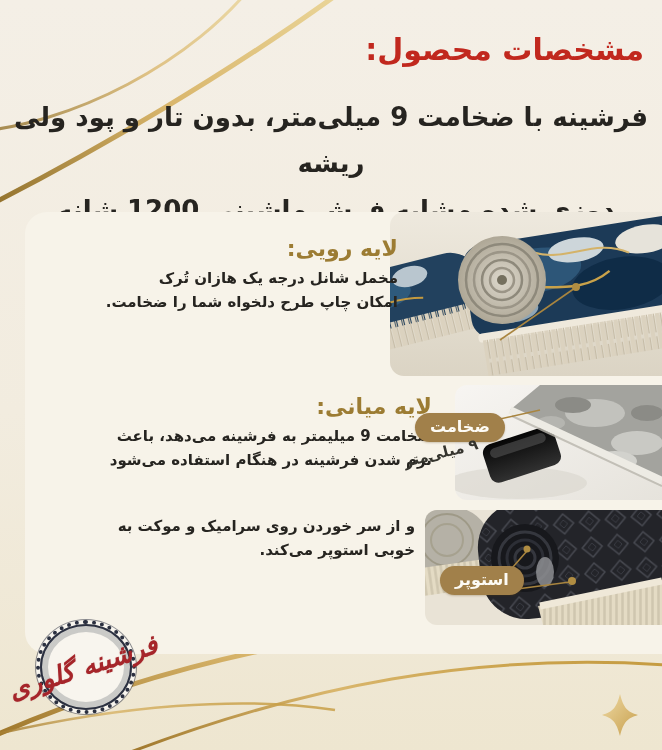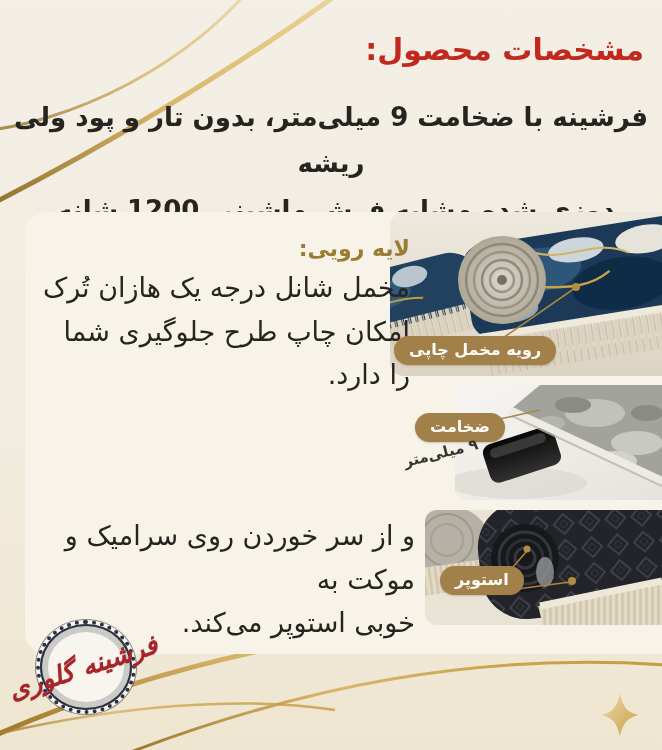--- a/index.html
+++ b/index.html
@@ -21,22 +21,22 @@
          color:var(--body-text);font-size:26px;font-weight:bold;line-height:1.78;}
   .panel{position:absolute;left:25px;top:212px;width:637px;height:442px;
          background:var(--panel);border-radius:22px 0 0 22px;}
   .photo{position:absolute;overflow:hidden;}
   .photo-1{left:390px;top:212px;width:272px;height:164px;border-radius:14px 0 0 14px;}
   .photo-2{left:455px;top:385px;width:207px;height:115px;border-radius:12px 0 0 12px;}
   .photo-3{left:425px;top:510px;width:237px;height:115px;border-radius:12px 0 0 12px;}
   .photo svg{display:block;}
   .section{position:absolute;text-align:right;direction:rtl;}
   .section h2{color:var(--heading-gold);font-size:22px;font-weight:bold;margin-bottom:5px;}
-  .section .line{color:var(--body-text);font-size:27px;font-weight:normal;line-height:1.62;}
-  .sec-1{top:236px;right:252px;width:370px;}
+  .section .line{color:var(--body-text);font-size:15px;font-weight:bold;line-height:1.62;}
+  .sec-1{top:236px;right:264px;width:370px;}
   .sec-2{top:394px;right:230px;width:410px;}
   .sec-3{top:514px;right:247px;width:395px;}
   .badge{position:absolute;background:var(--badge-gold);color:#fdfbf5;font-weight:bold;
          font-size:16px;padding:4px 15px 6px;border-radius:17px;white-space:nowrap;
          box-shadow:0 1px 2px rgba(90,60,10,.25);z-index:6;}
   .badge-1{left:394px;top:336px;}
   .badge-2{left:415px;top:413px;}
   .badge-3{left:440px;top:566px;text-align:center;}
   .badge-sub{position:absolute;left:403px;top:444px;color:#35342e;font-size:15px;
              font-weight:bold;transform:rotate(-14deg);z-index:6;white-space:nowrap;}
@@ -213,30 +213,34 @@
       <line x1="505" y1="576" x2="527" y2="551"></line>
         <circle cx="527" cy="549" r="3.5" stroke="none"></circle>
       <line x1="517" y1="589" x2="570" y2="582"></line>
         <circle cx="572" cy="581" r="4" stroke="none"></circle>
     </g>
   </svg>
 
   <div class="section sec-1">
     <h2>لایه رویی:</h2>
     <div class="line">مخمل شانل درجه یک هازان تُرک</div>
-    <div class="line">امکان چاپ طرح جلوگیری شما را دارد.</div>
-  </div>
-
+    <div class="line">امکان چاپ طرح دلخواه شما را ضخامت.</div>
+  </div>
+
+  <div class="section sec-2">
+    <h2>لایه میانی:</h2>
+    <div class="line">ضخامت 9 میلیمتر به فرشینه می‌دهد، باعث</div>
+    <div class="line">نرم شدن فرشینه در هنگام استفاده می‌شود</div>
+  </div>
 
   <div class="section sec-3">
     <div class="line">و از سر خوردن روی سرامیک و موکت به</div>
     <div class="line">خوبی استوپر می‌کند.</div>
   </div>
 
-  <div class="badge badge-1">رویه مخمل چاپی</div>
   <div class="badge badge-2">ضخامت</div>
   <div class="badge-sub">۹ میلی‌متر</div>
   <div class="badge badge-3">استوپر</div>
 
   <div class="logo">
     <div class="ring"></div>
     <div class="logo-text">فرشینه گلوری</div>
   </div>
 
 </div>

